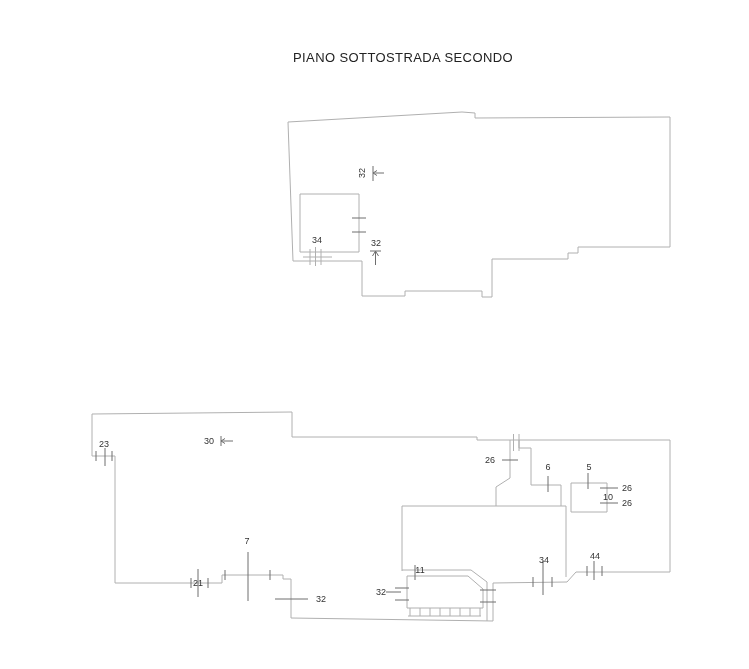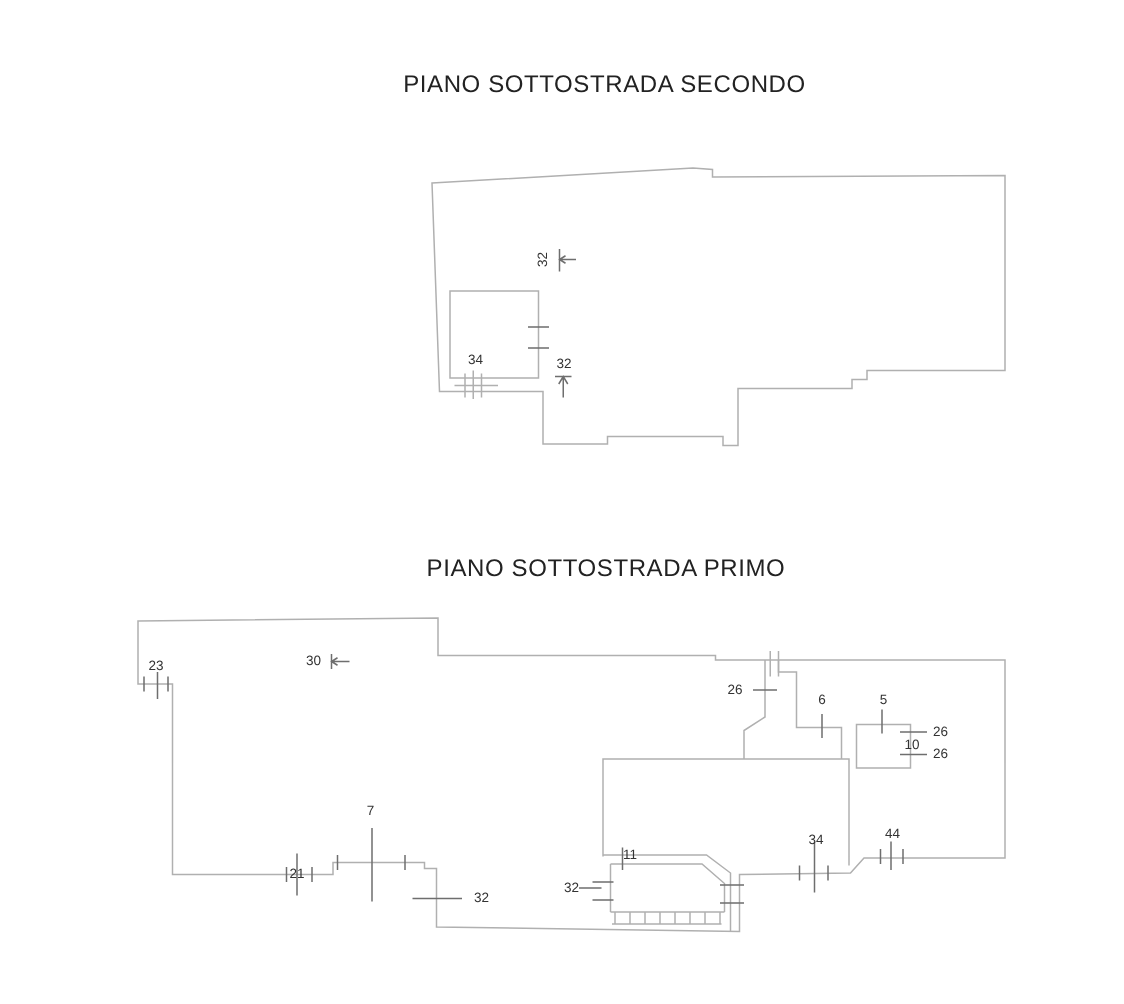--- a/index.html
+++ b/index.html
@@ -13,21 +13,21 @@
   .canvas{
     position:relative;
     width:749px;height:669px;
     background:var(--bg);
     overflow:hidden;
     font-family:"Liberation Sans", sans-serif;
   }
   .plan-title{
     position:absolute;
     transform:translate(-50%,-50%);
-    font-size:16px;
+    font-size:13px;
     letter-spacing:.4px;
     color:var(--title);
     white-space:nowrap;
   }
   .plan-label{
     position:absolute;
     transform:translate(-50%,-50%);
     font-size:9px;
     color:var(--text);
     white-space:nowrap;
@@ -39,21 +39,20 @@
   svg{position:absolute;left:0;top:0;}
   .wall{fill:none;stroke:var(--wall);stroke-width:1;}
   .dim{fill:none;stroke:var(--dim);stroke-width:1;}
 </style>
 </head>
 <body>
 
 <div class="canvas">
 
   <div class="plan-title" style="left:403px;top:57px;">PIANO SOTTOSTRADA SECONDO</div>
-  <div class="plan-title" style="left:404px;top:380px;">PIANO SOTTOSTRADA PRIMO</div>
 
   <svg width="749" height="669" viewBox="0 0 749 669">
 
     <g>
       <path class="wall" d="M288,122 L462,112 L475,113 L475,118 L670,117 L670,247 L578,247 L578,253 L568,253 L568,259 L492,259 L492,297 L482,297 L482,291 L405,291 L405,296 L362,296 L362,261 L293,261 Z"></path>
       <path class="wall" d="M300,252 L300,194 L359,194 L359,252 Z"></path>
       <path class="wall" d="M303,257 L332,257 M310,249 L310,265 M315.5,247 L315.5,266 M321,249 L321,265"></path>
       <path class="dim" d="M352,218 L366,218 M352,232 L366,232"></path>
       <path class="dim" d="M373,166 L373,181 M373,173 L384,173 M377,170.5 L373,173 L377,175.5"></path>
       <path class="dim" d="M370,251 L381,251 M375.5,251 L375.5,265 M372.5,256 L375.5,251 L378.5,256"></path>

